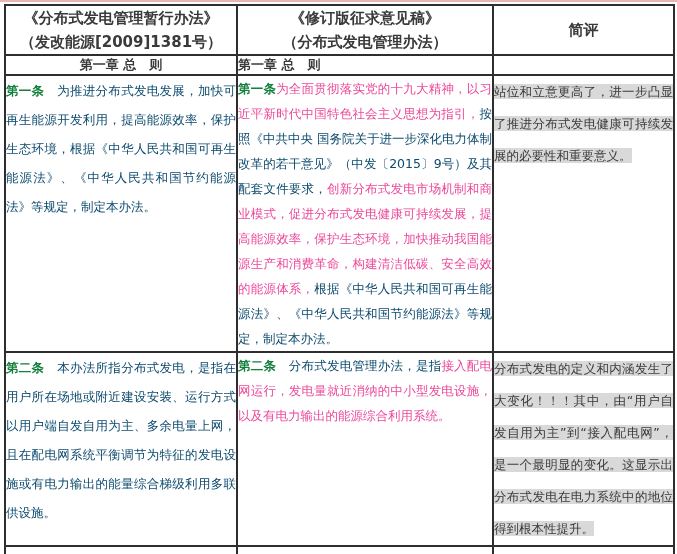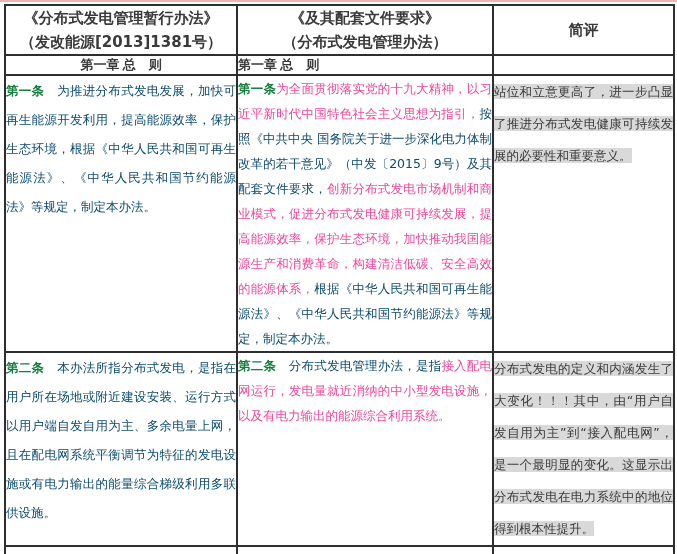--- a/index.html
+++ b/index.html
@@ -39,21 +39,21 @@
   tr.hdr { height: 48px; }
   td.hdr-cell {
     text-align: center;
     vertical-align: middle;
     font-weight: bold;
     font-size: 15px;
     color: #3a3a3a;
     line-height: 24px;
   }
   
-  tr.chap { height: 14px; font-family: Liberation Serif, serif; }
+  tr.chap { height: 14px; }
   td.chap-cell {
     font-weight: bold;
     font-size: 13px;
     color: #3a3a3a;
     vertical-align: middle;
   }
   td.chap-old { text-align: center; }
   td.chap-new { text-align: left; padding-left: 6px; }
   
   tr.r1 { height: 277px; }
@@ -88,24 +88,24 @@
   <colgroup>
     <col style="width:232px">
     <col style="width:256px">
     <col style="width:181px">
   </colgroup>
 
   <tbody>
       <tr class="hdr">
     <td class="hdr-cell">
       <div>《分布式发电管理暂行办法》</div>
-      <div>（发改能源[2013]1381号）</div>
+      <div>（发改能源[2009]1381号）</div>
     </td>
     <td class="hdr-cell">
-      <div>《及其配套文件要求》</div>
+      <div>《修订版征求意见稿》</div>
       <div>（分布式发电管理办法）</div>
     </td>
     <td class="hdr-cell">简评</td>
   </tr>
 
   <tr class="chap">
     <td class="chap-cell chap-old">第一章 总　则</td>
     <td class="chap-cell chap-new">第一章 总　则</td>
     <td></td>
   </tr>

